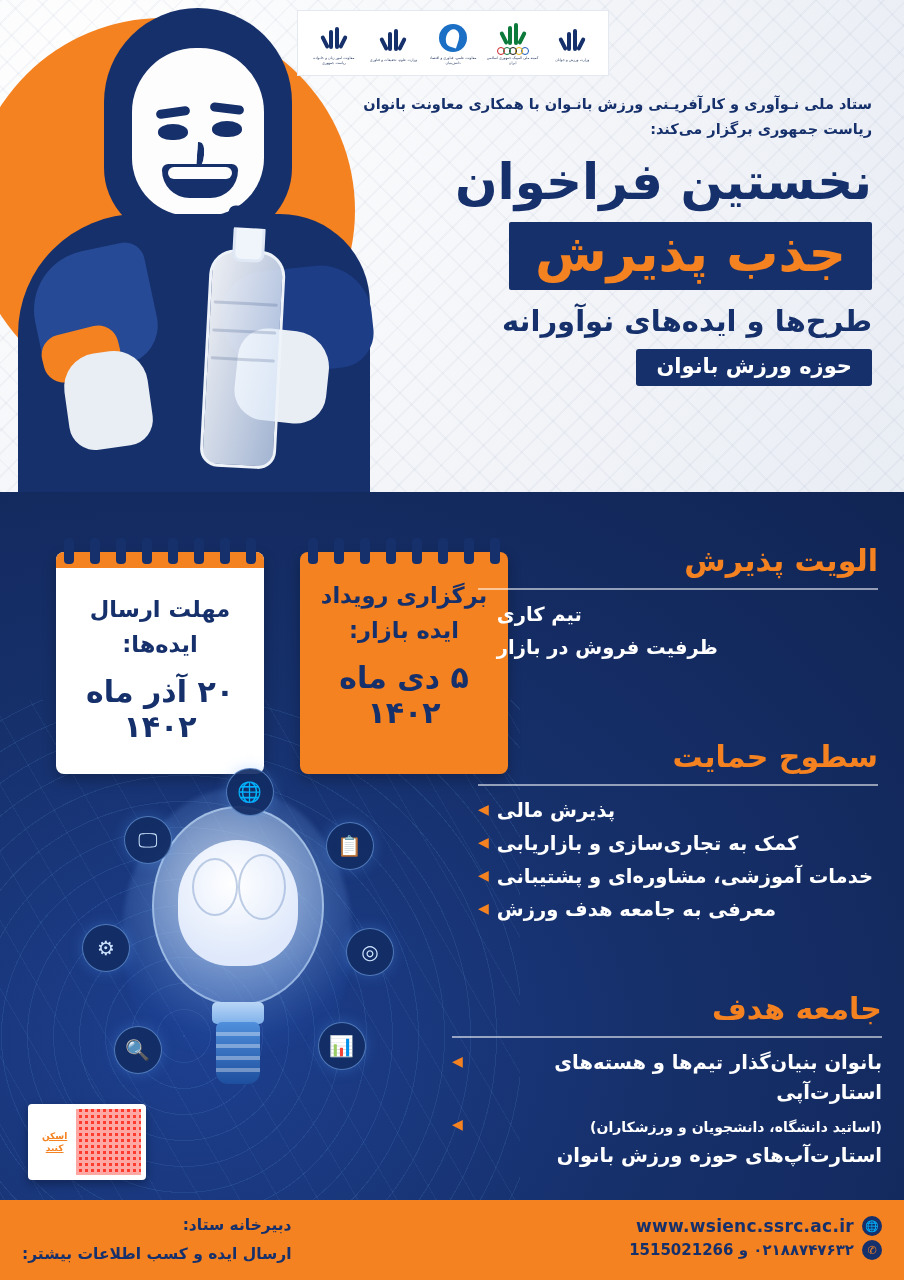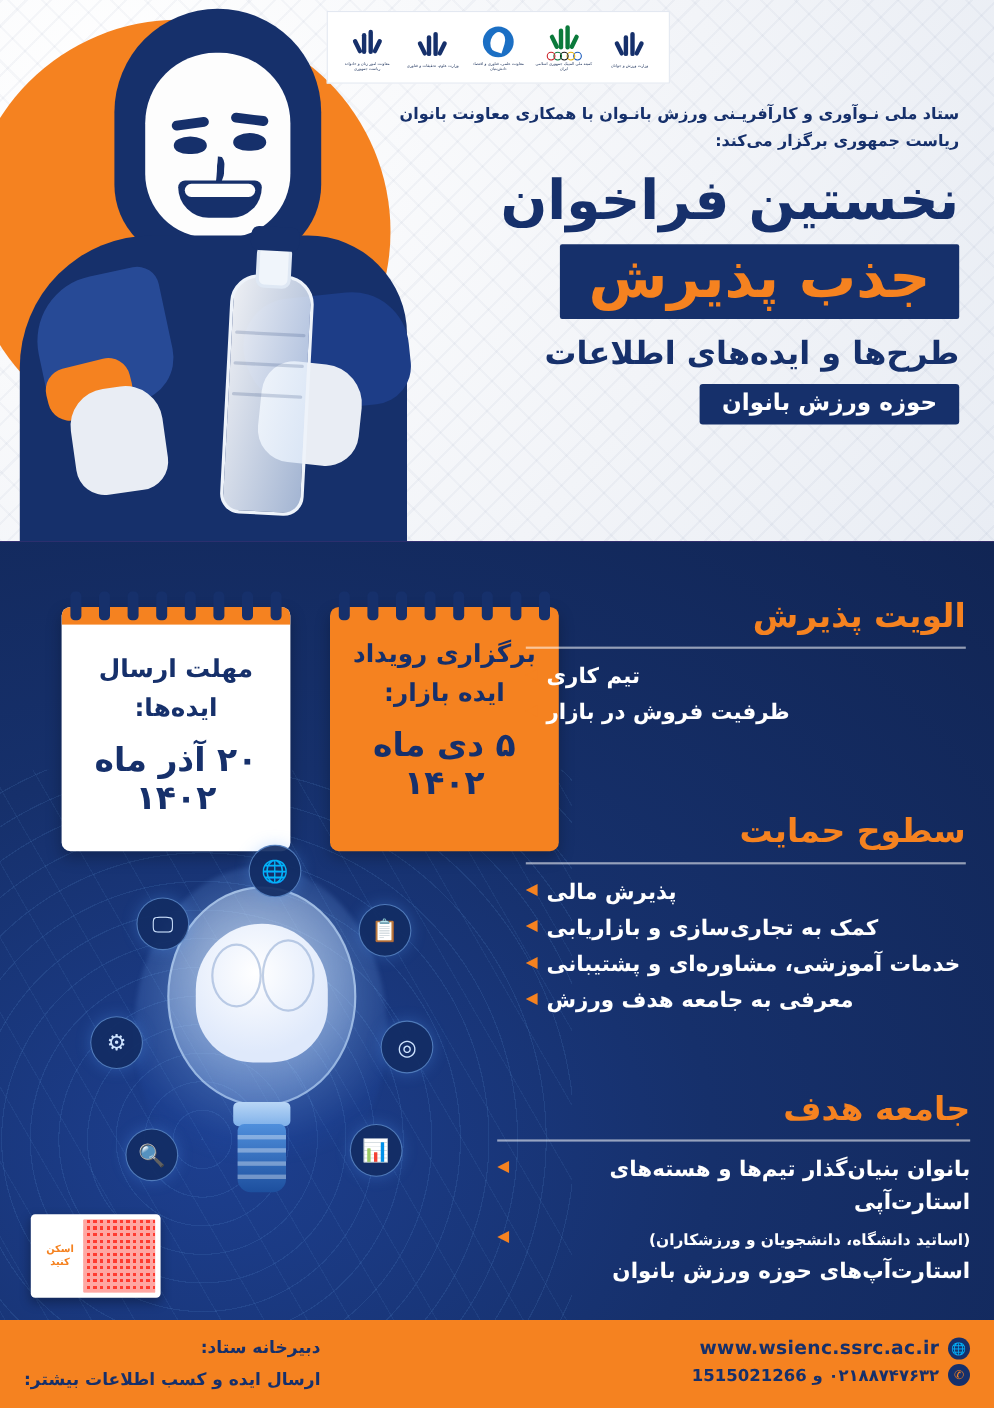--- a/index.html
+++ b/index.html
@@ -5,21 +5,21 @@
   * { box-sizing: border-box; margin: 0; padding: 0; }
   html, body {
     width: 904px; height: 1280px;
     font-family: "DejaVu Sans", "Liberation Sans", sans-serif;
     background: #ffffff;
     overflow: hidden;
   }
   .poster {
     position: relative;
     width: 904px; height: 1280px;
-    background: #a21caf;
+    background: #0f172a;
     overflow: hidden;
     margin-left: 28px;
   }
 
   
   .top-section {
     position: absolute; top: 0; left: 0;
     width: 904px; height: 492px;
     background:
       radial-gradient(circle at 12% 20%, #ffffff 0%, #f2f4f8 60%, #e9edf4 100%);
@@ -394,21 +394,21 @@
   }
   .qr-code::before {
     content: ""; position: absolute; inset: 0;
     background-image:
       repeating-linear-gradient(90deg, #ffffff 0 3px, transparent 3px 6px),
       repeating-linear-gradient(0deg, #ffffff 0 3px, transparent 3px 6px);
     mix-blend-mode: screen; opacity: .55;
   }
   .qr-label {
     width: 44px; text-align: center; color: #f58220;
-    font-size: 9px; font-weight: bold; line-height: 1.35;
+    font-size: 9px; font-weight: bold; line-height: 1.35; text-decoration: underline;
   }
 
   
   .footer {
     position: absolute; bottom: 0; left: 0;
     width: 904px; height: 80px;
     background: #f58220;
     display: flex; align-items: center; justify-content: space-between;
     padding: 0 22px; color: #16306b;
   }
@@ -516,21 +516,21 @@
             </div>
         </div>
         <div class="logo-cap">معاونت امور زنان و خانواده ریاست جمهوری</div>
       </div>
     </div>
 
     <div class="head-wrap">
       <div class="pretitle">ستاد ملی نـوآوری و کارآفریـنی ورزش بانـوان با همکاری معاونت بانوان ریاست جمهوری برگزار می‌کند:</div>
       <div class="title-1">نخستین فراخوان</div>
       <div class="title-2-band">جذب پذیرش</div>
-      <div class="title-3">طرح‌ها و ایده‌های اطلاعات</div>
+      <div class="title-3">طرح‌ها و ایده‌های نوآورانه</div>
       <div class="title-4-band">حوزه ورزش بانوان</div>
     </div>
   </div>
 
   <div class="mid-section">
 
     <div class="cal cal-orange">
       <div class="rings">
         <i></i>
           <i></i>

